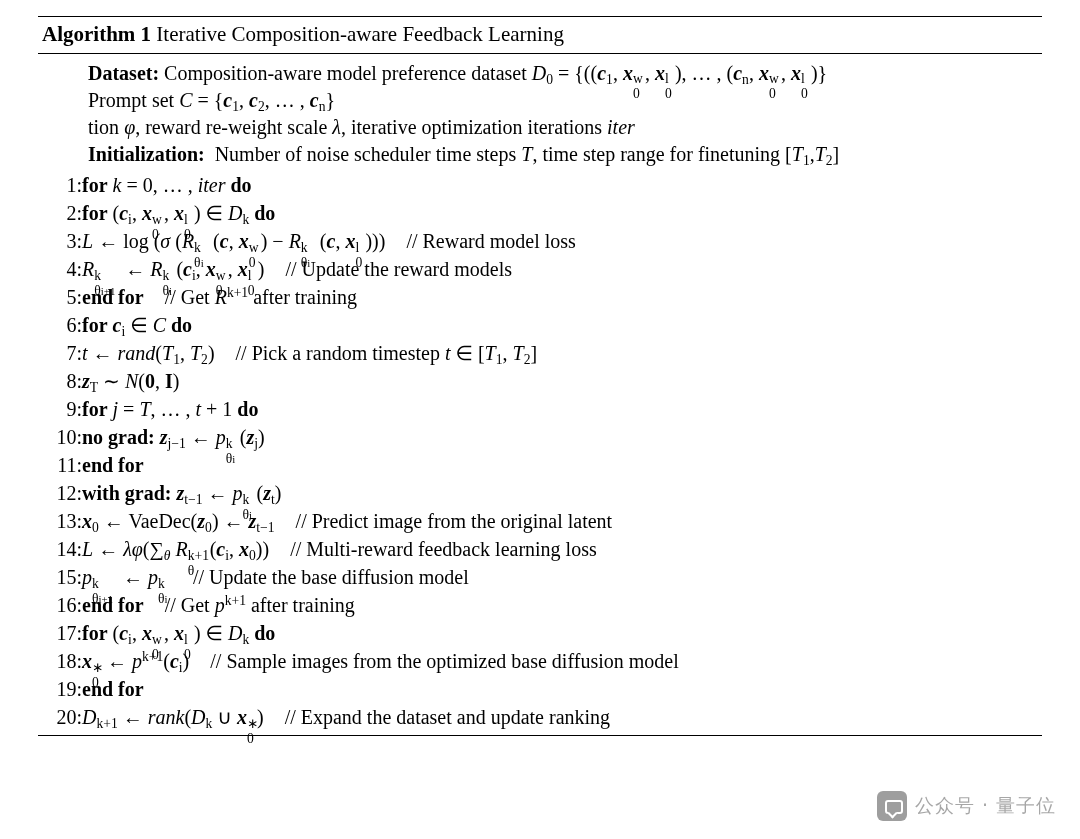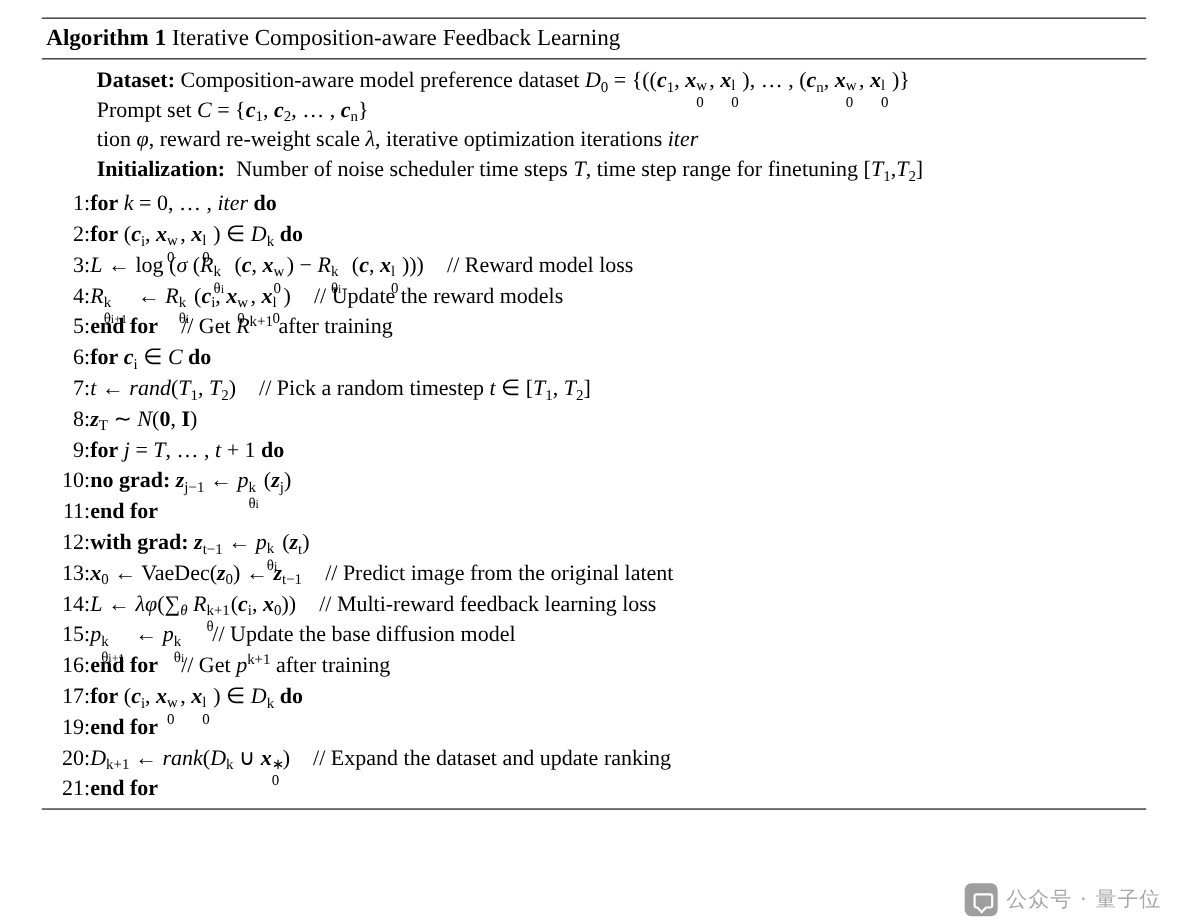--- a/index.html
+++ b/index.html
@@ -108,21 +108,21 @@
     left: 0;
     top: 0.38em;
     font-size: 0.68em;
     white-space: nowrap;
   }
   .pad-sub { display: inline-block; }
 
   .watermark {
     position: absolute;
     right: 24px;
-    bottom: 6px;
+    bottom: 18px;
     display: flex;
     align-items: center;
     gap: 8px;
     opacity: 0.45;
     font-family: "DejaVu Sans", sans-serif;
   }
   .wm-logo {
     width: 30px;
     height: 30px;
     border-radius: 6px;
@@ -313,42 +313,43 @@
       </td>
     </tr>
 
     <tr>
       <td class="num">17:</td>
       <td class="body ind1">
         <span class="bf">for</span> (<span class="bm">c</span><sub>i</sub>, <span class="bm">x</span><span class="subsup"><span class="s-up">w</span><span class="s-dn">0</span></span><span class="pad-sub" style="width:12px">&nbsp;</span>, <span class="bm">x</span><span class="subsup"><span class="s-up">l</span><span class="s-dn">0</span></span><span class="pad-sub" style="width:10px">&nbsp;</span>) ∈ <span class="cal">D</span><sub>k</sub> <span class="bf">do</span>
       </td>
     </tr>
 
+    <tr>
+      <td class="num">18:</td>
+      <td class="body ind2">
+        <span class="bm">x</span><span class="subsup"><span class="s-up">∗</span><span class="s-dn">0</span></span><span class="pad-sub" style="width:10px">&nbsp;</span> ← <span class="it">p</span><sup>k+1</sup>(<span class="bm">c</span><sub>i</sub>)
+        <span class="cmtsp"></span><span class="cmt">// Sample images from the optimized base diffusion model</span>
+      </td>
+    </tr>
 
     <tr>
       <td class="num">19:</td>
       <td class="body ind1">
         <span class="bf">end for</span>
       </td>
     </tr>
 
     <tr>
       <td class="num">20:</td>
       <td class="body ind1">
         <span class="cal">D</span><sub>k+1</sub> ← <span class="it">rank</span>(<span class="cal">D</span><sub>k</sub> ∪ <span class="bm">x</span><span class="subsup"><span class="s-up">∗</span><span class="s-dn">0</span></span><span class="pad-sub" style="width:10px">&nbsp;</span>)
         <span class="cmtsp"></span><span class="cmt">// Expand the dataset and update ranking</span>
       </td>
     </tr>
 
-    <tr>
-      <td class="num">21:</td>
-      <td class="body">
-        <span class="bf">end for</span>
-      </td>
-    </tr>
   </tbody>
     </table>
 
   <hr class="rule" style="margin-top:4px">
 </div>
 
 <div class="watermark">
   <div class="wm-logo"></div>
   <div class="wm-text">公众号 · 量子位</div>
 </div>

